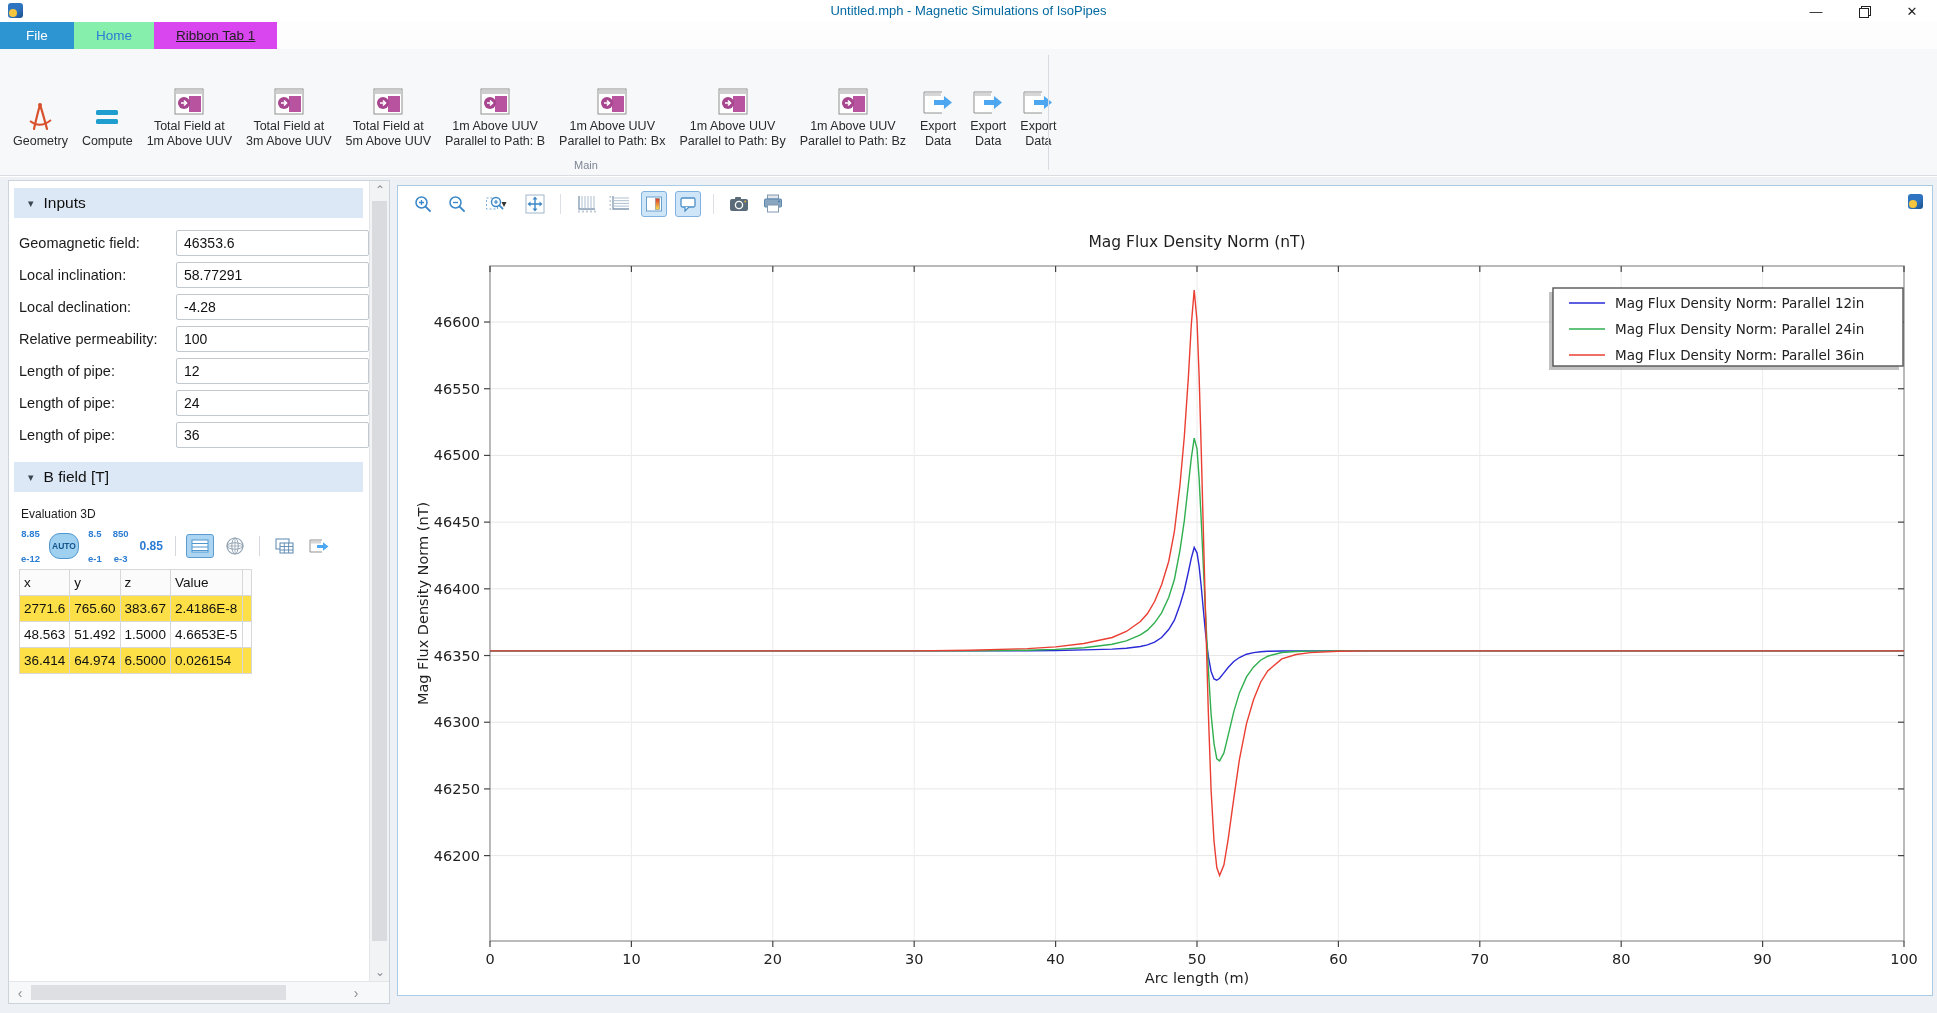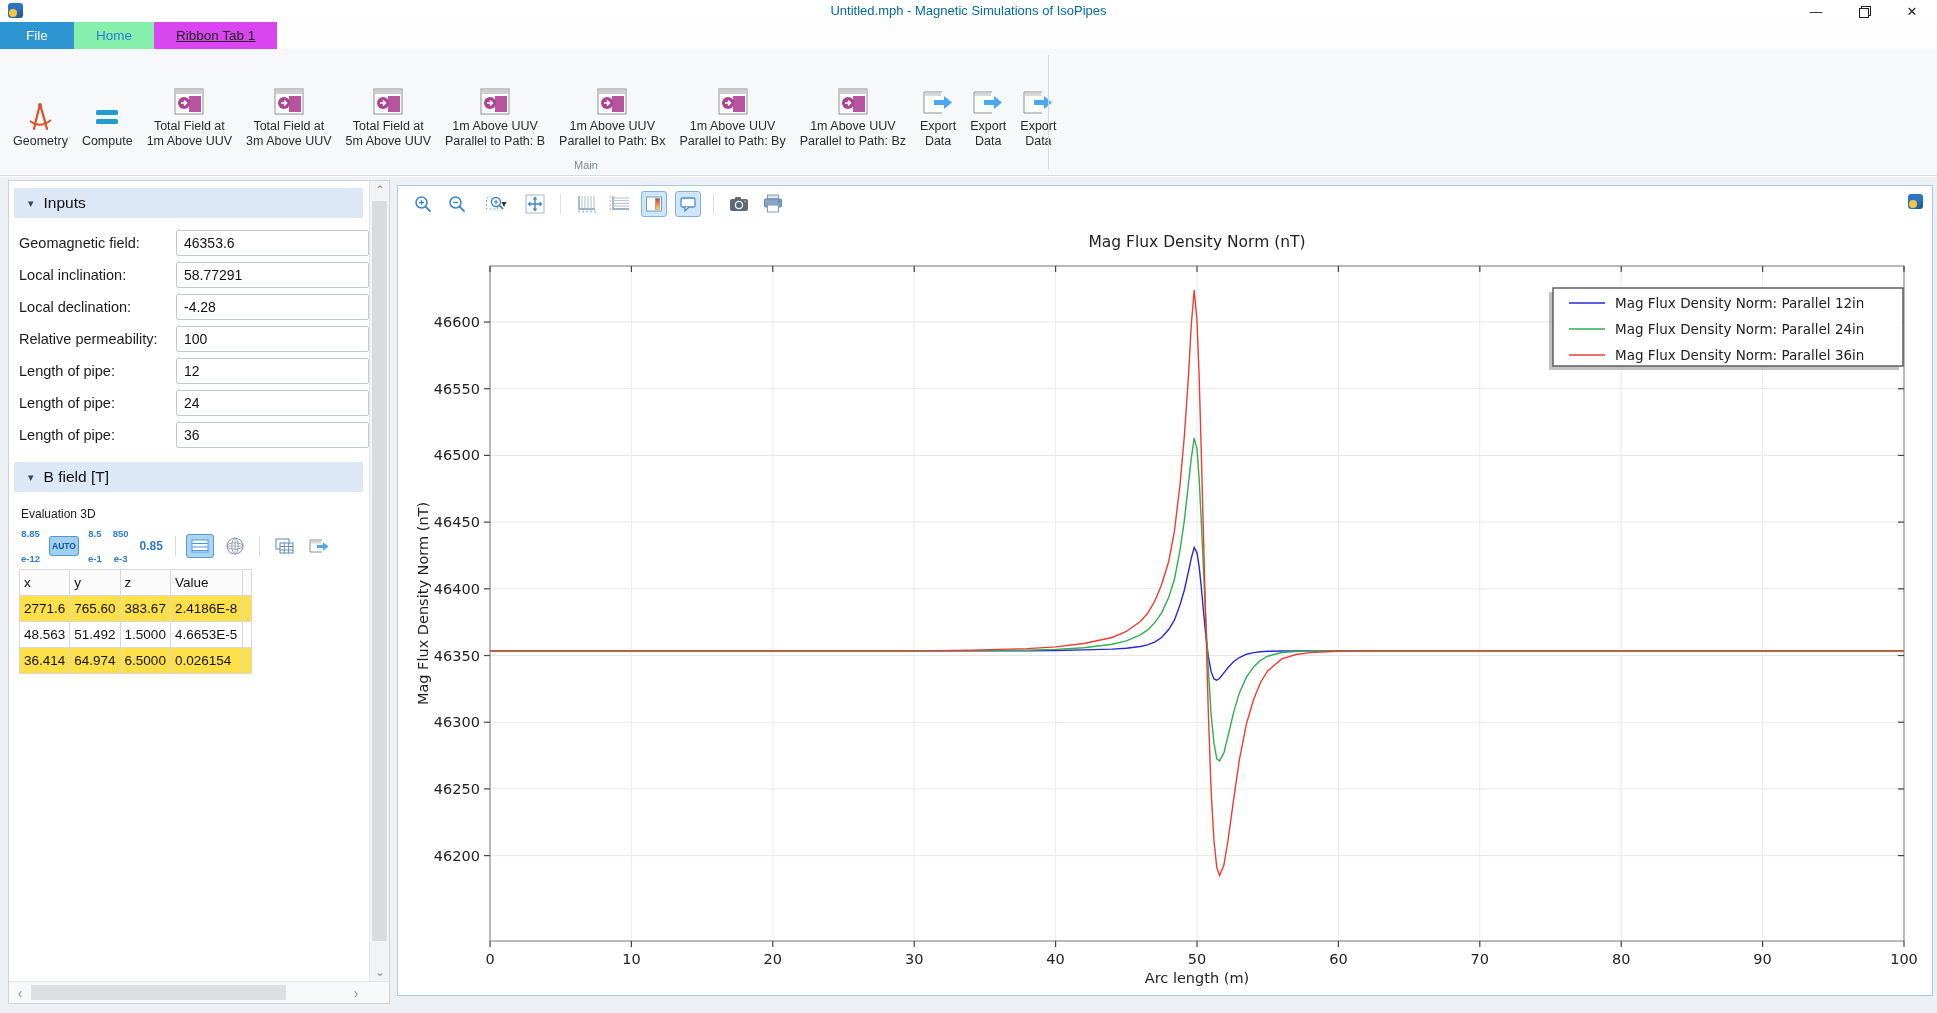--- a/index.html
+++ b/index.html
@@ -55,21 +55,21 @@
                     padding:0 7px; color:#111; background:#fff; }
   .subtitle { position:absolute; left:12px; font-size:12px; color:#1b1b1b; }
 
   .mini-toolbar { position:absolute; left:10px; height:26px; display:flex; align-items:center; gap:7px; }
   .nota { display:flex; flex-direction:column; align-items:center; line-height:9px; font-size:9.5px;
           font-weight:bold; color:#2b7cd3; padding:1px 2px;gap:16px; }
   .nota-single { font-size:12px; font-weight:bold; color:#2b7cd3; padding:0 2px; }
   .mini-btn { width:28px; height:24px; border-radius:3px; display:flex; align-items:center; justify-content:center; }
   .mini-btn.active { background:#abd5f2; border:1px solid #5b9bd0; }
   .mini-sep { width:1px; height:20px; background:#d5d9dd; margin:0 3px; }
-  .auto-btn { width:30px; height:20px; border-radius:3px; background:#9fd0f0; border:1px solid #4f97cf;
+  .auto-btn { width:30px; height:26px; border-radius:11px; background:#9fd0f0; border:1px solid #4f97cf;
               color:#14568e; font-size:8.5px; font-weight:bold; display:flex; align-items:center; justify-content:center; }
 
   .data-table { position:absolute; left:10px; right:30px; border-collapse:collapse; font-size:13.5px; color:#111; }
   .data-table th, .data-table td { border:1px solid #d8d8d8; height:26px; padding:0 4px; text-align:left; font-weight:normal; }
   .data-table th { background:#fbfbfb; }
   .data-table tr.stripe td { background:#fde047; }
 
   
   .vscroll { position:absolute; right:0; top:0; width:20px; bottom:22px; background:#f2f3f5; border-left:1px solid #e4e6e9; }
   .vscroll .chev { position:absolute; left:0; width:20px; height:18px; color:#8a8f96; font-size:12px;

